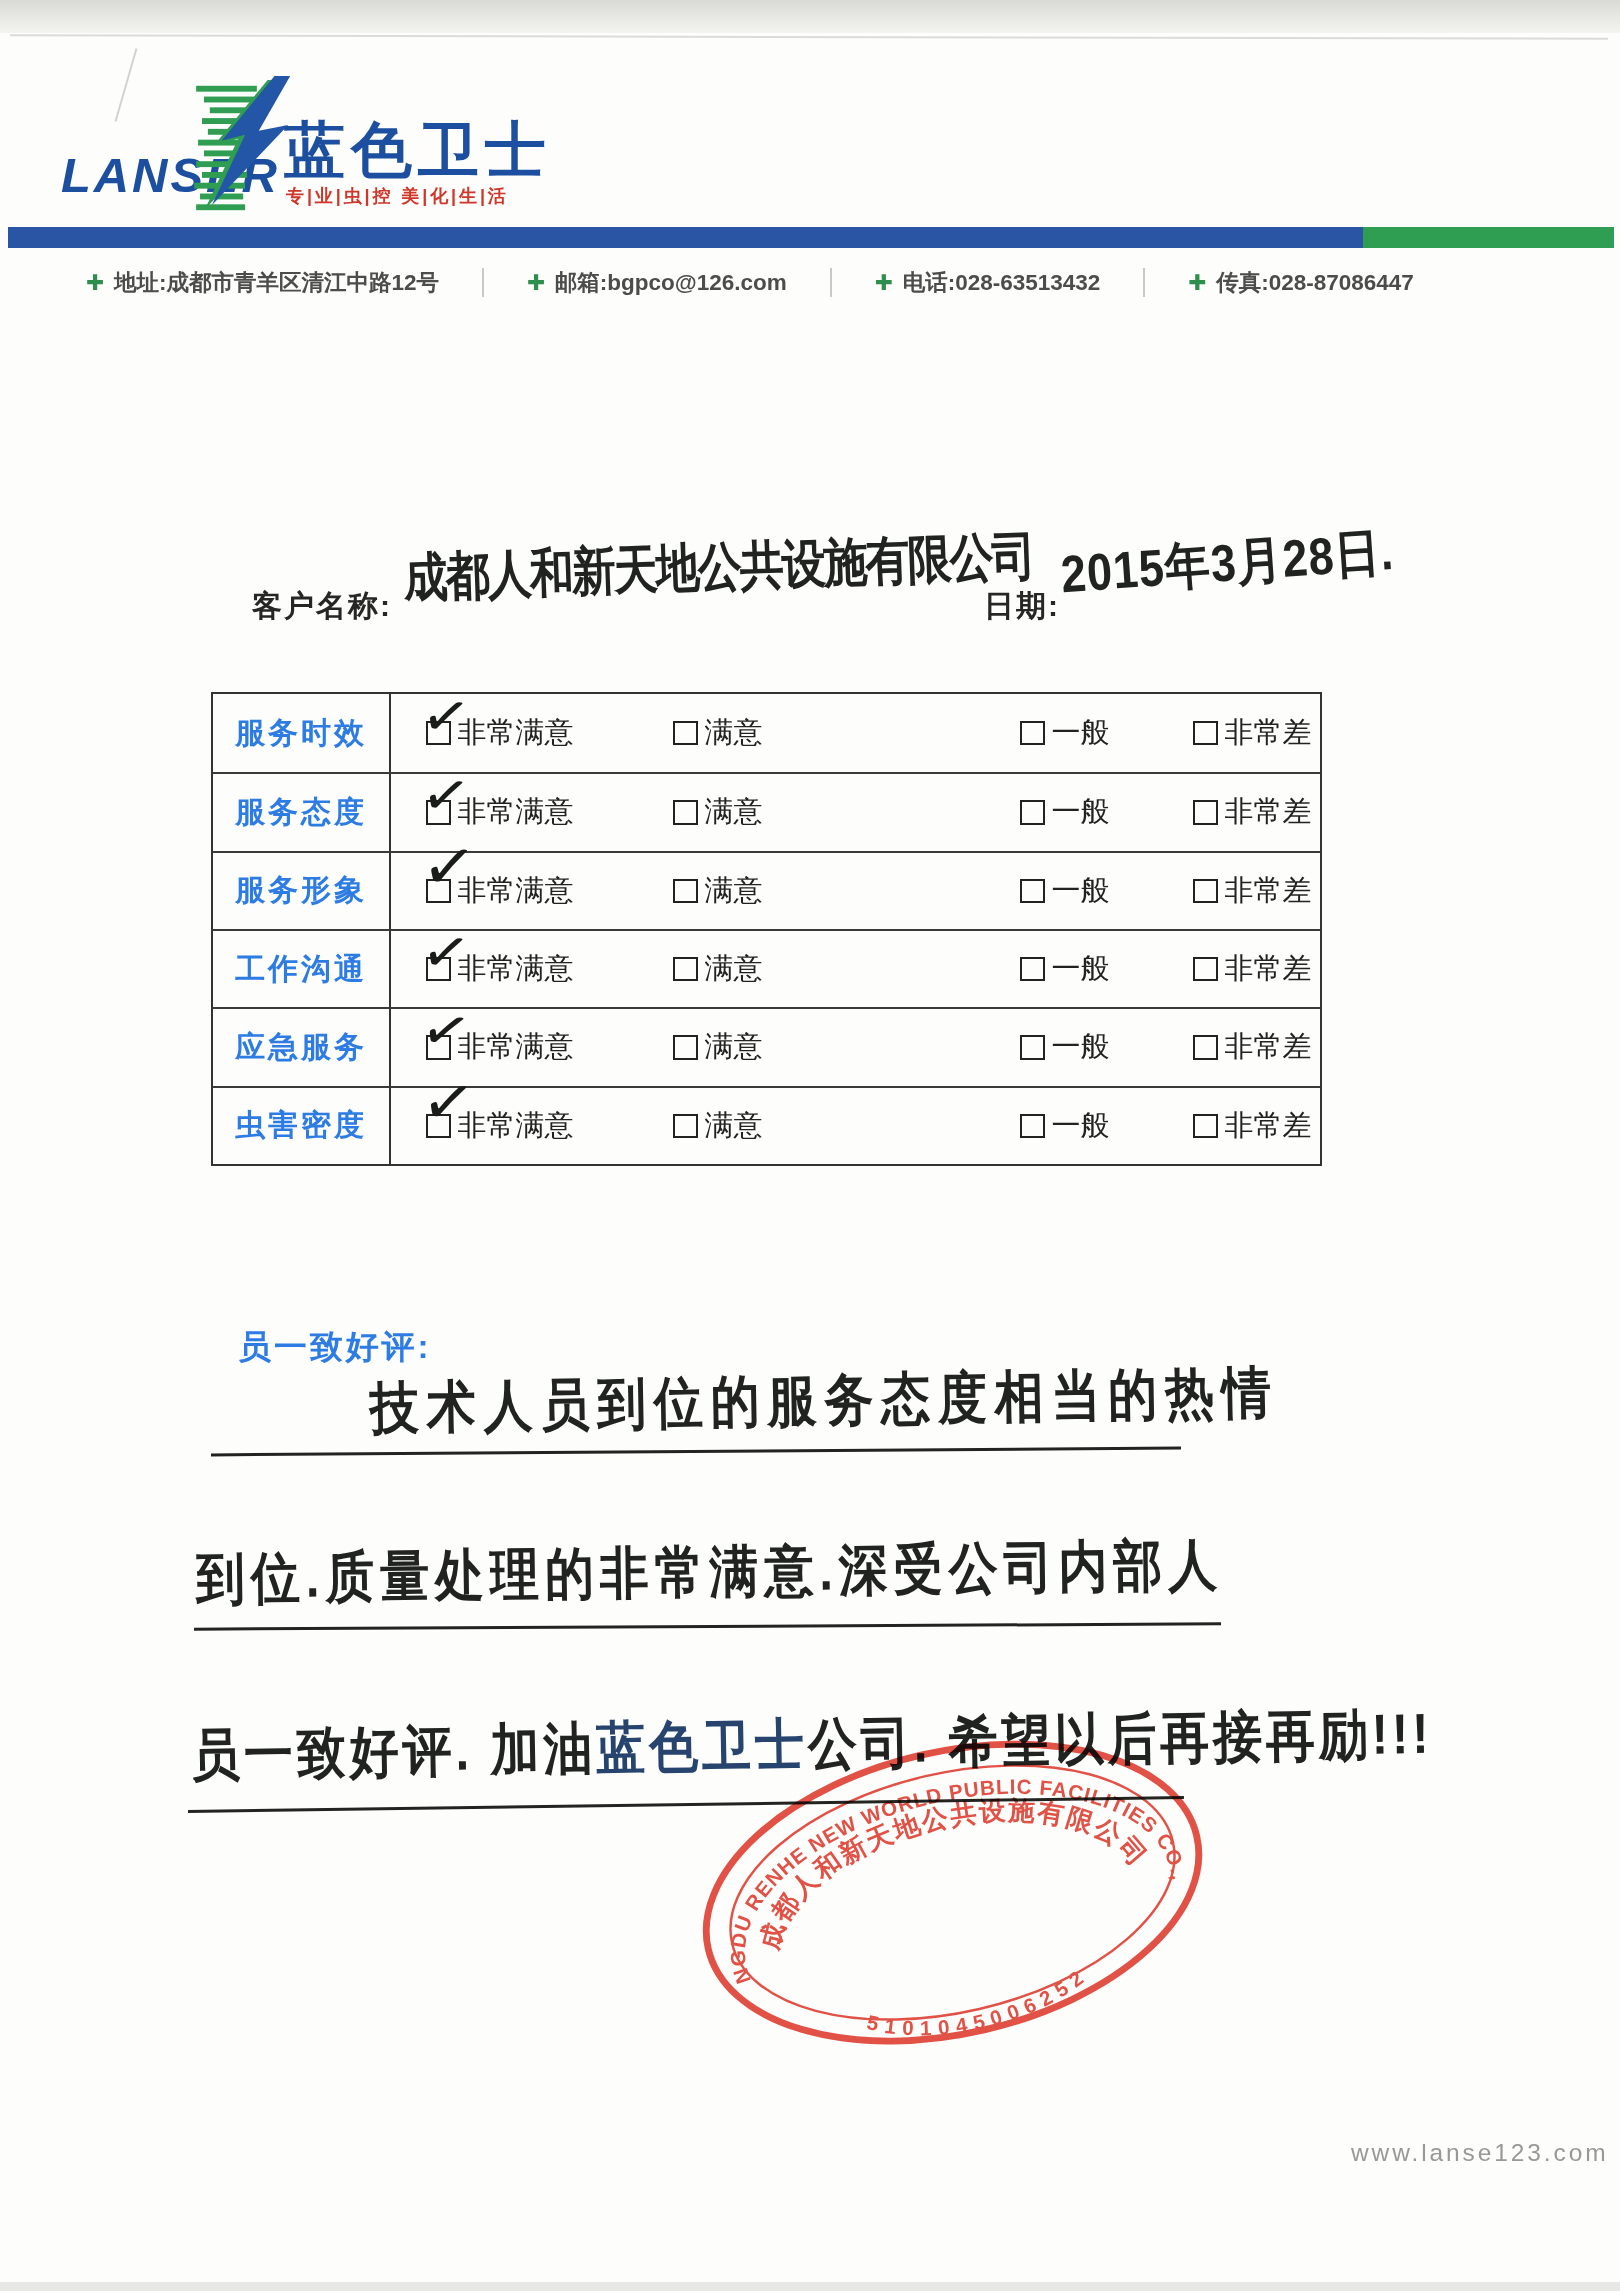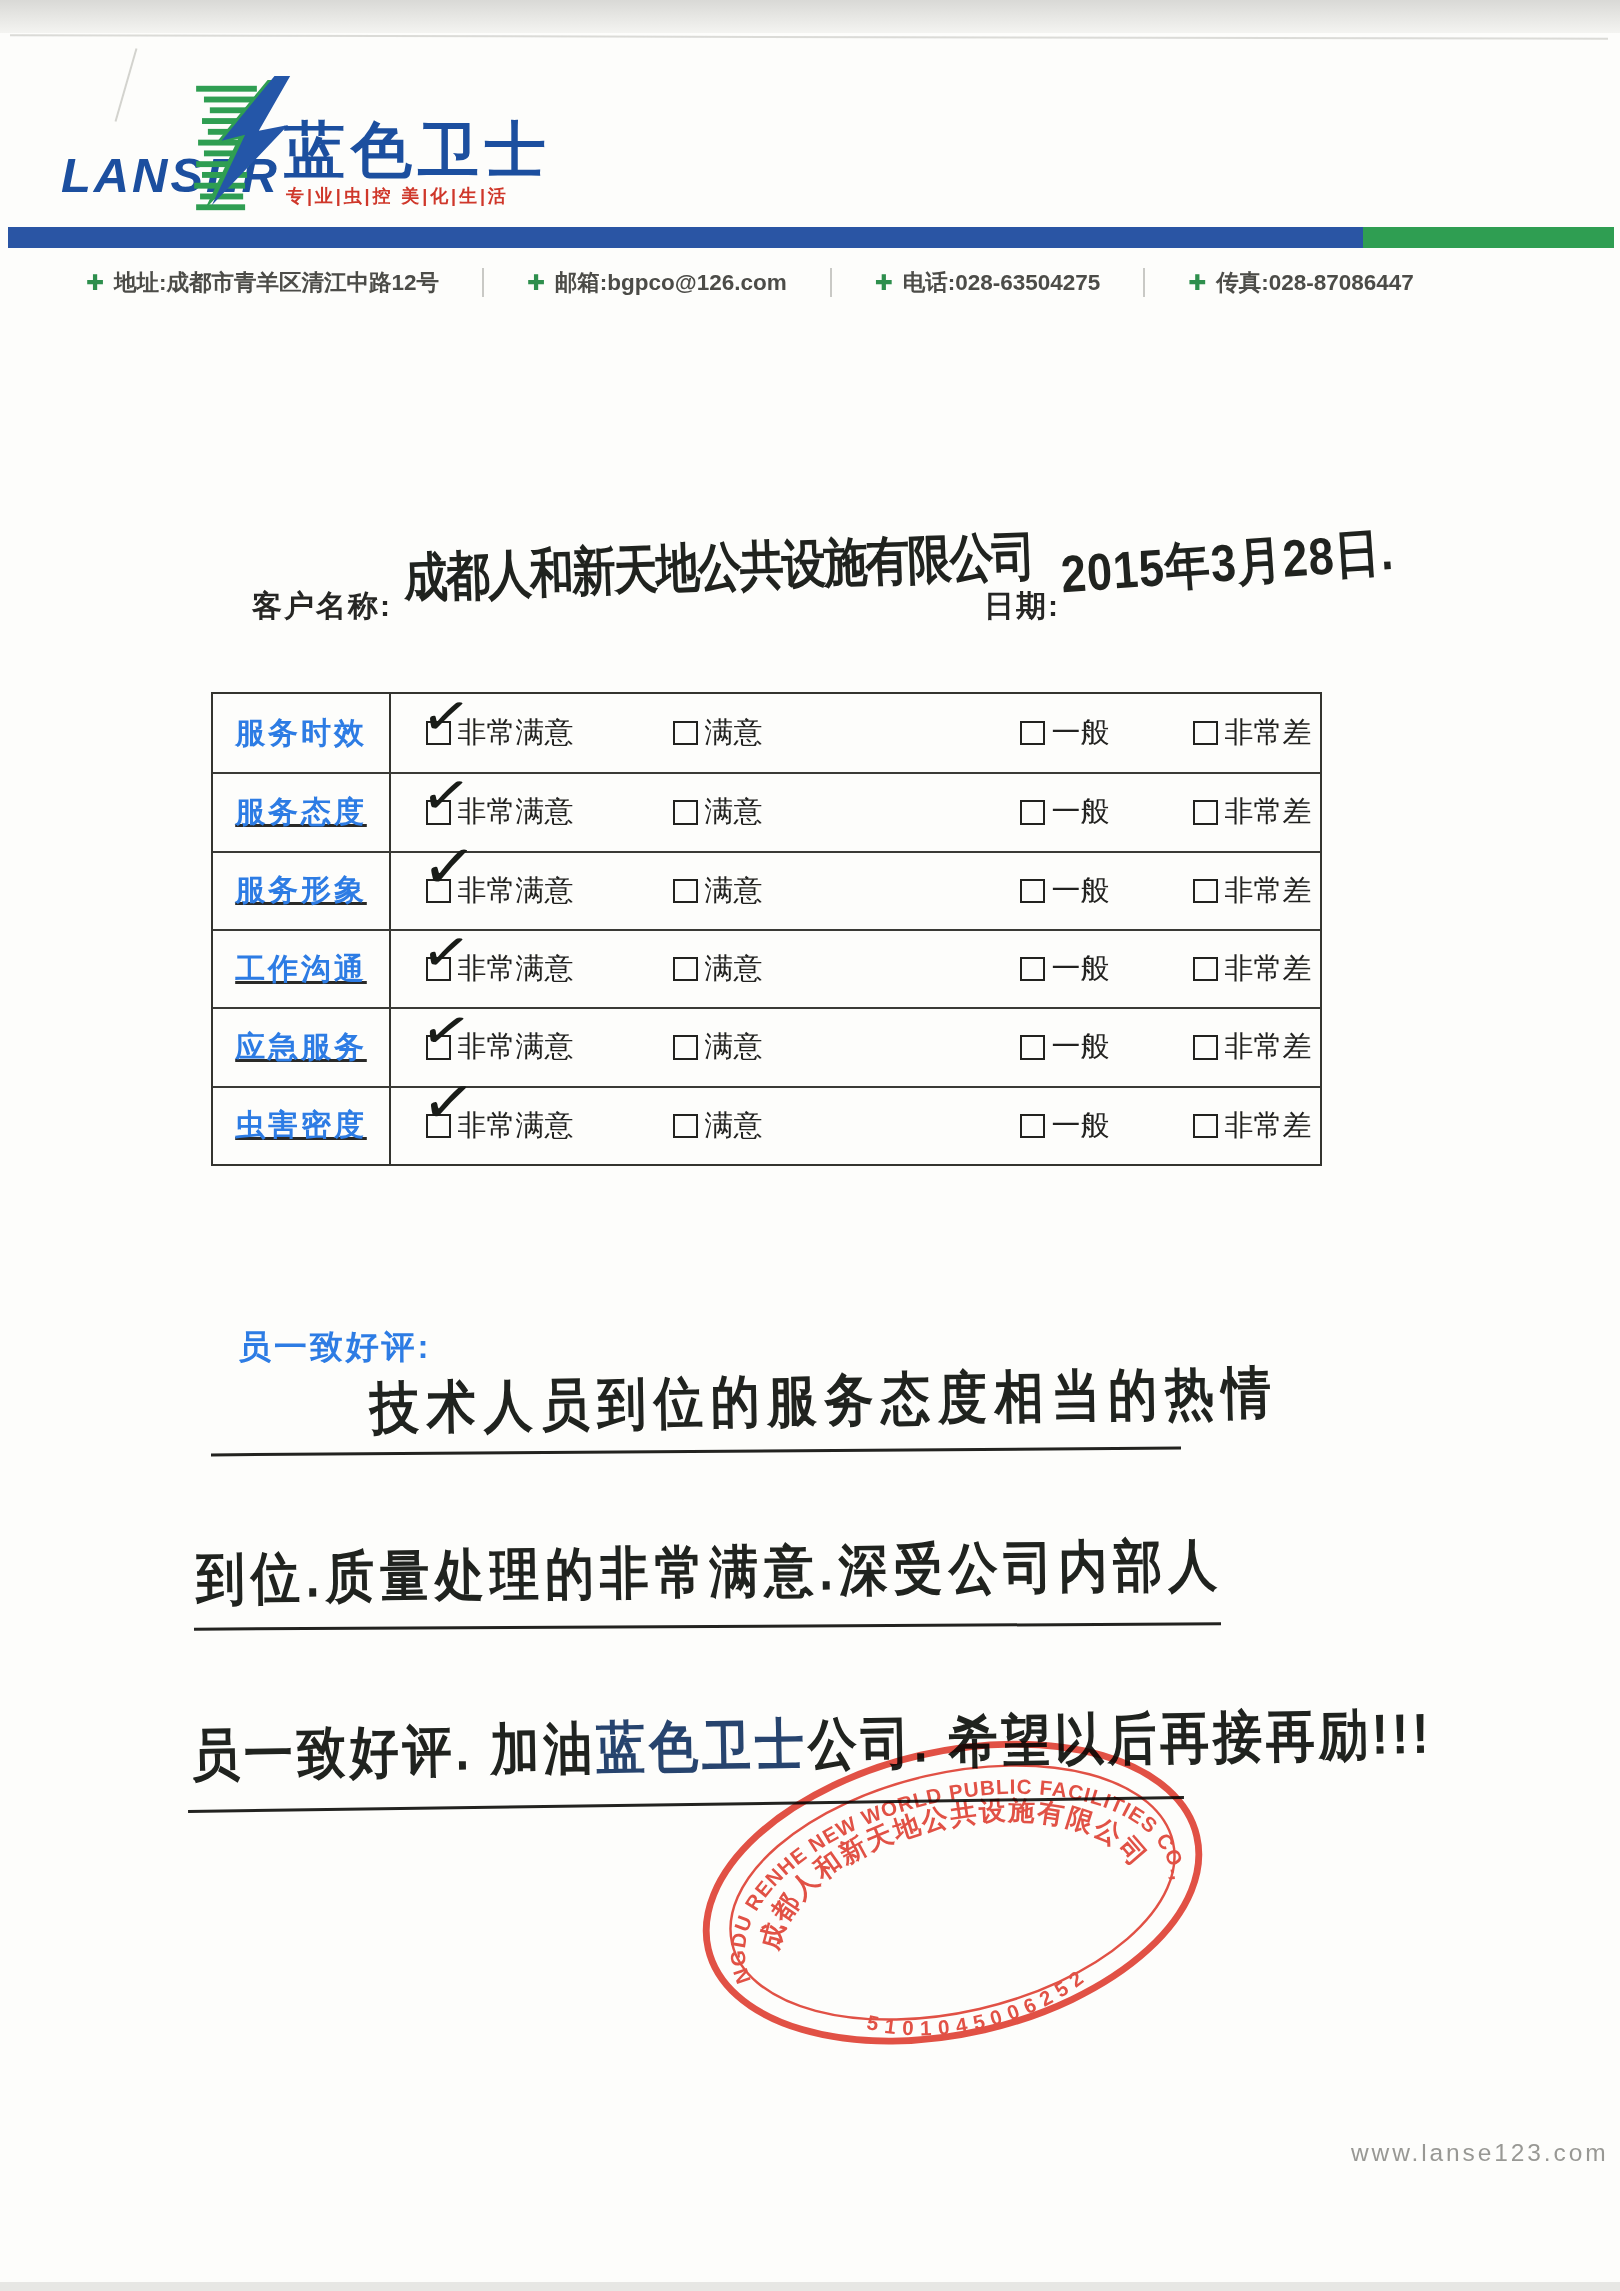--- a/index.html
+++ b/index.html
@@ -48,21 +48,21 @@
   .hw { color:var(--ink); white-space:nowrap; font-weight:bold; }
   .hw-name { position:absolute; left:404px; top:549px; font-size:44px;
     transform:rotate(-2deg) scaleY(1.2); transform-origin:left center; letter-spacing:-2px; }
   .hw-date { position:absolute; left:1061px; top:545px; font-size:45px;
     transform:rotate(-4deg) scaleY(1.15); transform-origin:left center; letter-spacing:1px; }
 
   
   .ftable { position:absolute; left:211px; top:692px; width:1111px; height:474px;
     border:2.9px solid #34342f; display:grid; grid-template-rows:repeat(6,1fr); }
   .frow { position:relative; display:grid; grid-template-columns:178px 1fr; }
-  .frow + .frow { border-top:2px solid #3a3a36;text-decoration:underline; }
+  .frow + .frow { border-top:2px solid #3a3a36; }
   .cell-label { border-right:2.5px solid #34342f; display:flex; align-items:center;
     justify-content:center; font-size:30px; font-weight:bold; color:var(--label_blue);
     letter-spacing:2.9px; }
   .cell-options { position:relative; }
   .opt { position:absolute; top:50%; transform:translateY(-50%); display:flex;
     align-items:center; font-size:29px; color:#222220; }
   .opt-0 { left:35px; } .opt-1 { left:282px; } .opt-2 { left:629px; } .opt-3 { left:802px; }
   .cbox { position:relative; width:24.5px; height:24.5px; border:2.5px solid #22221f;
     margin-right:6.9px; flex:none; }
   .check { position:absolute; left:-5.9px; top:-35px; font-size:57px; font-weight:bold;
@@ -139,21 +139,21 @@
       <span>地址:成都市青羊区清江中路12号</span>
     </div>
     <div class="contact-sep"></div>
     <div class="contact-item">
       <span class="plus">✚</span>
       <span>邮箱:bgpco@126.com</span>
     </div>
     <div class="contact-sep"></div>
     <div class="contact-item">
       <span class="plus">✚</span>
-      <span>电话:028-63504275</span>
+      <span>电话:028-63513432</span>
     </div>
     <div class="contact-sep"></div>
     <div class="contact-item">
       <span class="plus">✚</span>
       <span>传真:028-87086447</span>
     </div>
   </div>
 
 
   <span class="printed-label lbl-customer">客户名称:</span>

